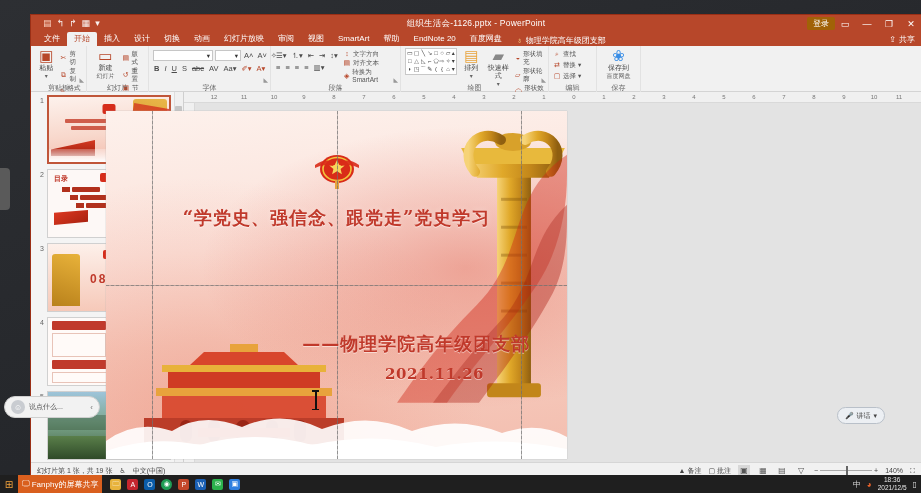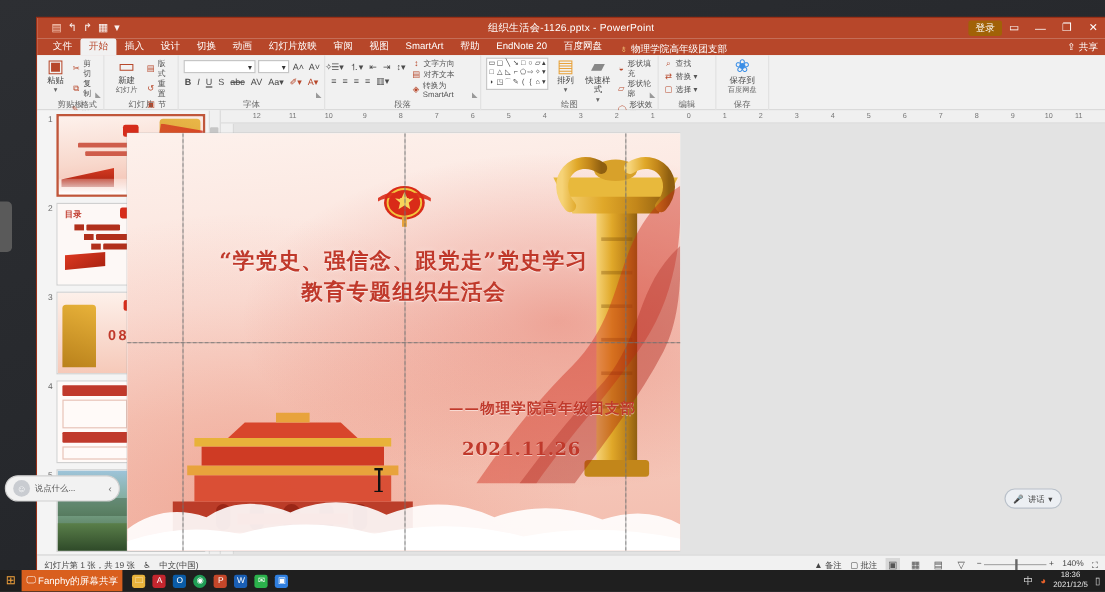--- a/index.html
+++ b/index.html
@@ -98,21 +98,21 @@
   .emblem{ position:absolute; left:50%; top:11%; transform:translateX(-50%); width:56px; height:42px;}
   .pillar{ position:absolute; right:-6px; top:2%; width:120px; height:86%;}
   .ribbonwave{ position:absolute; right:0; top:8%; width:180px; height:78%; opacity:.75;}
   .gate{ position:absolute; left:6%; bottom:2%; width:220px; height:130px;}
   .clouds{ position:absolute; left:0; right:0; bottom:0; height:64px;}
   .ttl{ position:absolute; left:6%; right:6%; top:27%; text-align:center;
         font-family:"DejaVu Serif","Liberation Serif",serif; font-weight:bold;
         font-size:18px; line-height:26px; color:#c0392b;
         text-shadow:0 1px 0 rgba(255,255,255,.55), 0 0 6px rgba(255,255,255,.4); letter-spacing:1px;}
   .sub1{ position:absolute; right:8%; top:63.5%; font-family:"DejaVu Serif","Liberation Serif",serif;
-         font-weight:bold; font-size:12px; color:#c0392b; letter-spacing:1px;
+         font-weight:bold; font-size:18px; color:#c0392b; letter-spacing:1px;
          text-shadow:0 1px 0 rgba(255,255,255,.5);}
   .sub2{ position:absolute; right:18%; top:73%; font-family:"DejaVu Serif","Liberation Serif",serif;
          font-weight:bold; font-size:15px; color:#c0392b; letter-spacing:.5px;
          text-shadow:0 1px 0 rgba(255,255,255,.5);}
   .guide{ position:absolute; background:rgba(120,120,120,.45); }
   .guide.v{ width:0; border-left:1px dashed rgba(110,110,110,.55); top:0; bottom:0;}
   .guide.h{ height:0; border-top:1px dashed rgba(110,110,110,.55); left:0; right:0;}
   .ibeam{ position:absolute; left:281px; top:298px; width:7px; height:20px; z-index:25;}
   .ibeam:before,.ibeam:after{ content:""; position:absolute; left:0; width:7px; height:1.5px; background:#111;}
   .ibeam:before{ top:0;} .ibeam:after{ bottom:0;}
@@ -599,21 +599,20 @@
           <path d="M0 56 Q46 40 94 50 Q148 34 206 50 Q268 36 330 52 Q392 40 461 54 L461 64 L0 64 Z" fill="#fff"></path>
         </svg>
 
         <div class="guide v" style="left:50%;"></div>
         <div class="guide h" style="top:50%;"></div>
         <div class="guide v" style="left:10%;"></div>
         <div class="guide v" style="left:90%;"></div>
 
         <div class="ttl">
           <div>“学党史、强信念、跟党走”党史学习</div>
-          <div>教育专题组织生活会</div>
         </div>
         <div class="sub1">——物理学院高年级团支部</div>
         <div class="sub2">2021.11.26</div>
       </div>
 
       <div class="ibeam">
           <i></i>
         </div>
 
       <div class="micpill">

